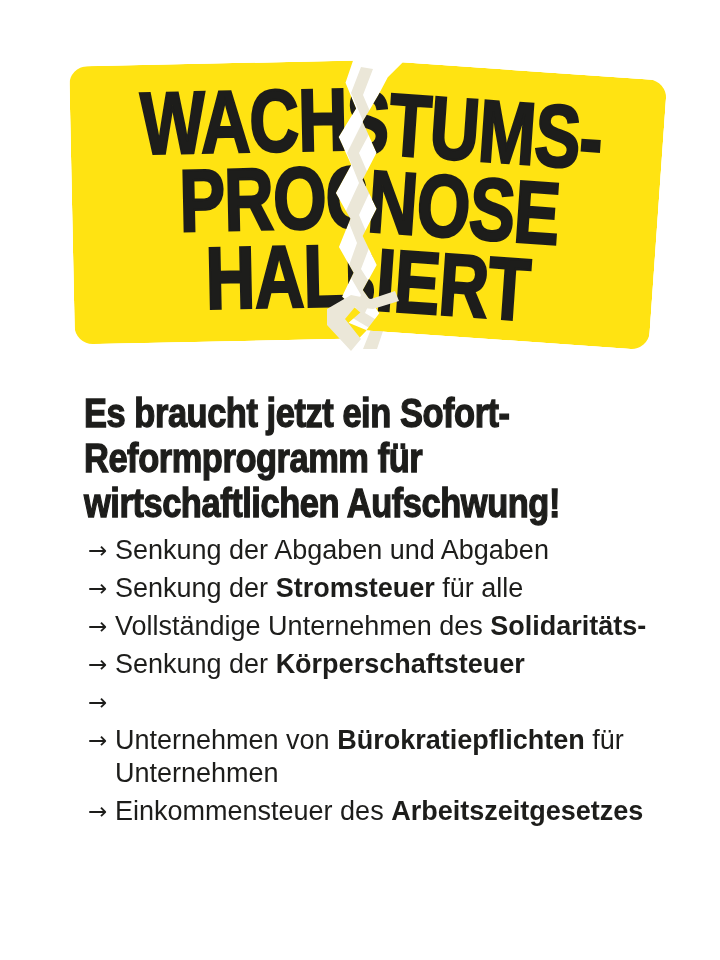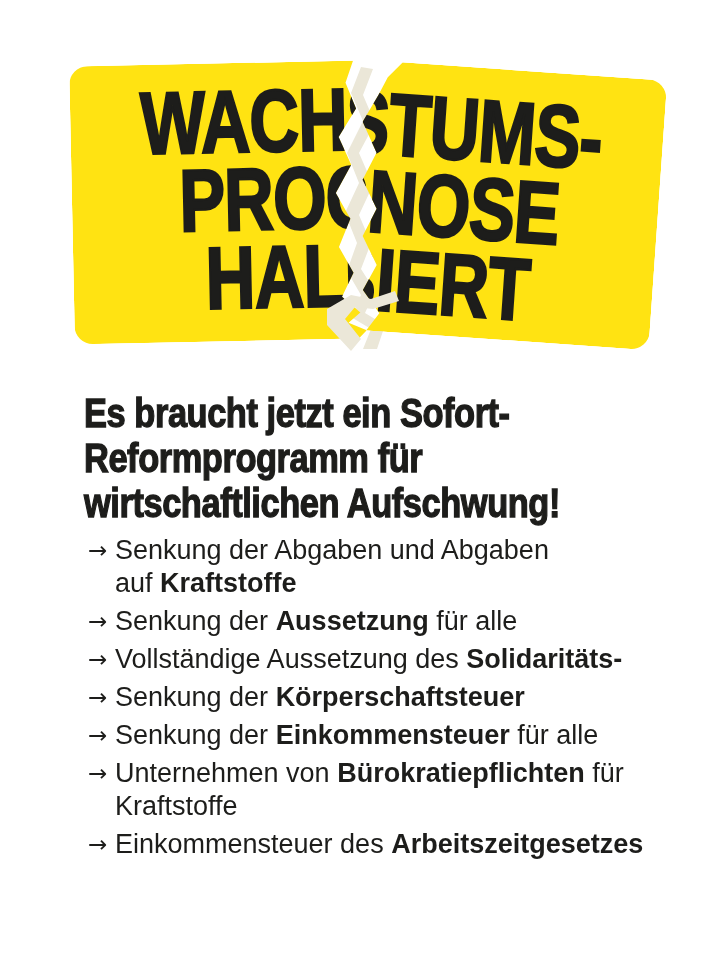--- a/index.html
+++ b/index.html
@@ -98,52 +98,48 @@
     <span class="hline">Es braucht jetzt ein Sofort-</span>
     <span class="hline">Reformprogramm für</span>
     <span class="hline">wirtschaftlichen Aufschwung!</span>
   </h1>
 
   <div class="demands">
       <div class="item">
         <span class="marker">→</span>
         <div class="item-text">
           <div class="line"><span>Senkung der Abgaben und Abgaben</span></div>
-          <div class="line"><span>auf </span><span class="bold">Kraftstoffe</span></div>
         </div>
       </div>
       <div class="item">
         <span class="marker">→</span>
         <div class="item-text">
-          <div class="line"><span>Senkung der </span><span class="bold">Aussetzung</span><span> für alle</span></div>
+          <div class="line"><span>Senkung der </span><span class="bold">Stromsteuer</span><span> für alle</span></div>
         </div>
       </div>
       <div class="item">
         <span class="marker">→</span>
         <div class="item-text">
-          <div class="line"><span>Vollständige Aussetzung des </span><span class="bold">Solidaritäts-</span></div>
+          <div class="line"><span>Vollständige Unternehmen des </span><span class="bold">Solidaritäts-</span></div>
         </div>
       </div>
       <div class="item">
         <span class="marker">→</span>
         <div class="item-text">
           <div class="line"><span>Senkung der </span><span class="bold">Körperschaftsteuer</span></div>
         </div>
       </div>
       <div class="item">
         <span class="marker">→</span>
-        <div class="item-text">
-          <div class="line"><span>Senkung der </span><span class="bold">Einkommensteuer</span><span> für alle</span></div>
-        </div>
       </div>
       <div class="item">
         <span class="marker">→</span>
         <div class="item-text">
           <div class="line"><span>Unternehmen von </span><span class="bold">Bürokratiepflichten</span><span> für</span></div>
-          <div class="line"><span>Kraftstoffe</span></div>
+          <div class="line"><span>Unternehmen</span></div>
         </div>
       </div>
       <div class="item">
         <span class="marker">→</span>
         <div class="item-text">
           <div class="line"><span>Einkommensteuer des </span><span class="bold">Arbeitszeitgesetzes</span></div>
         </div>
       </div>
     </div>
 

